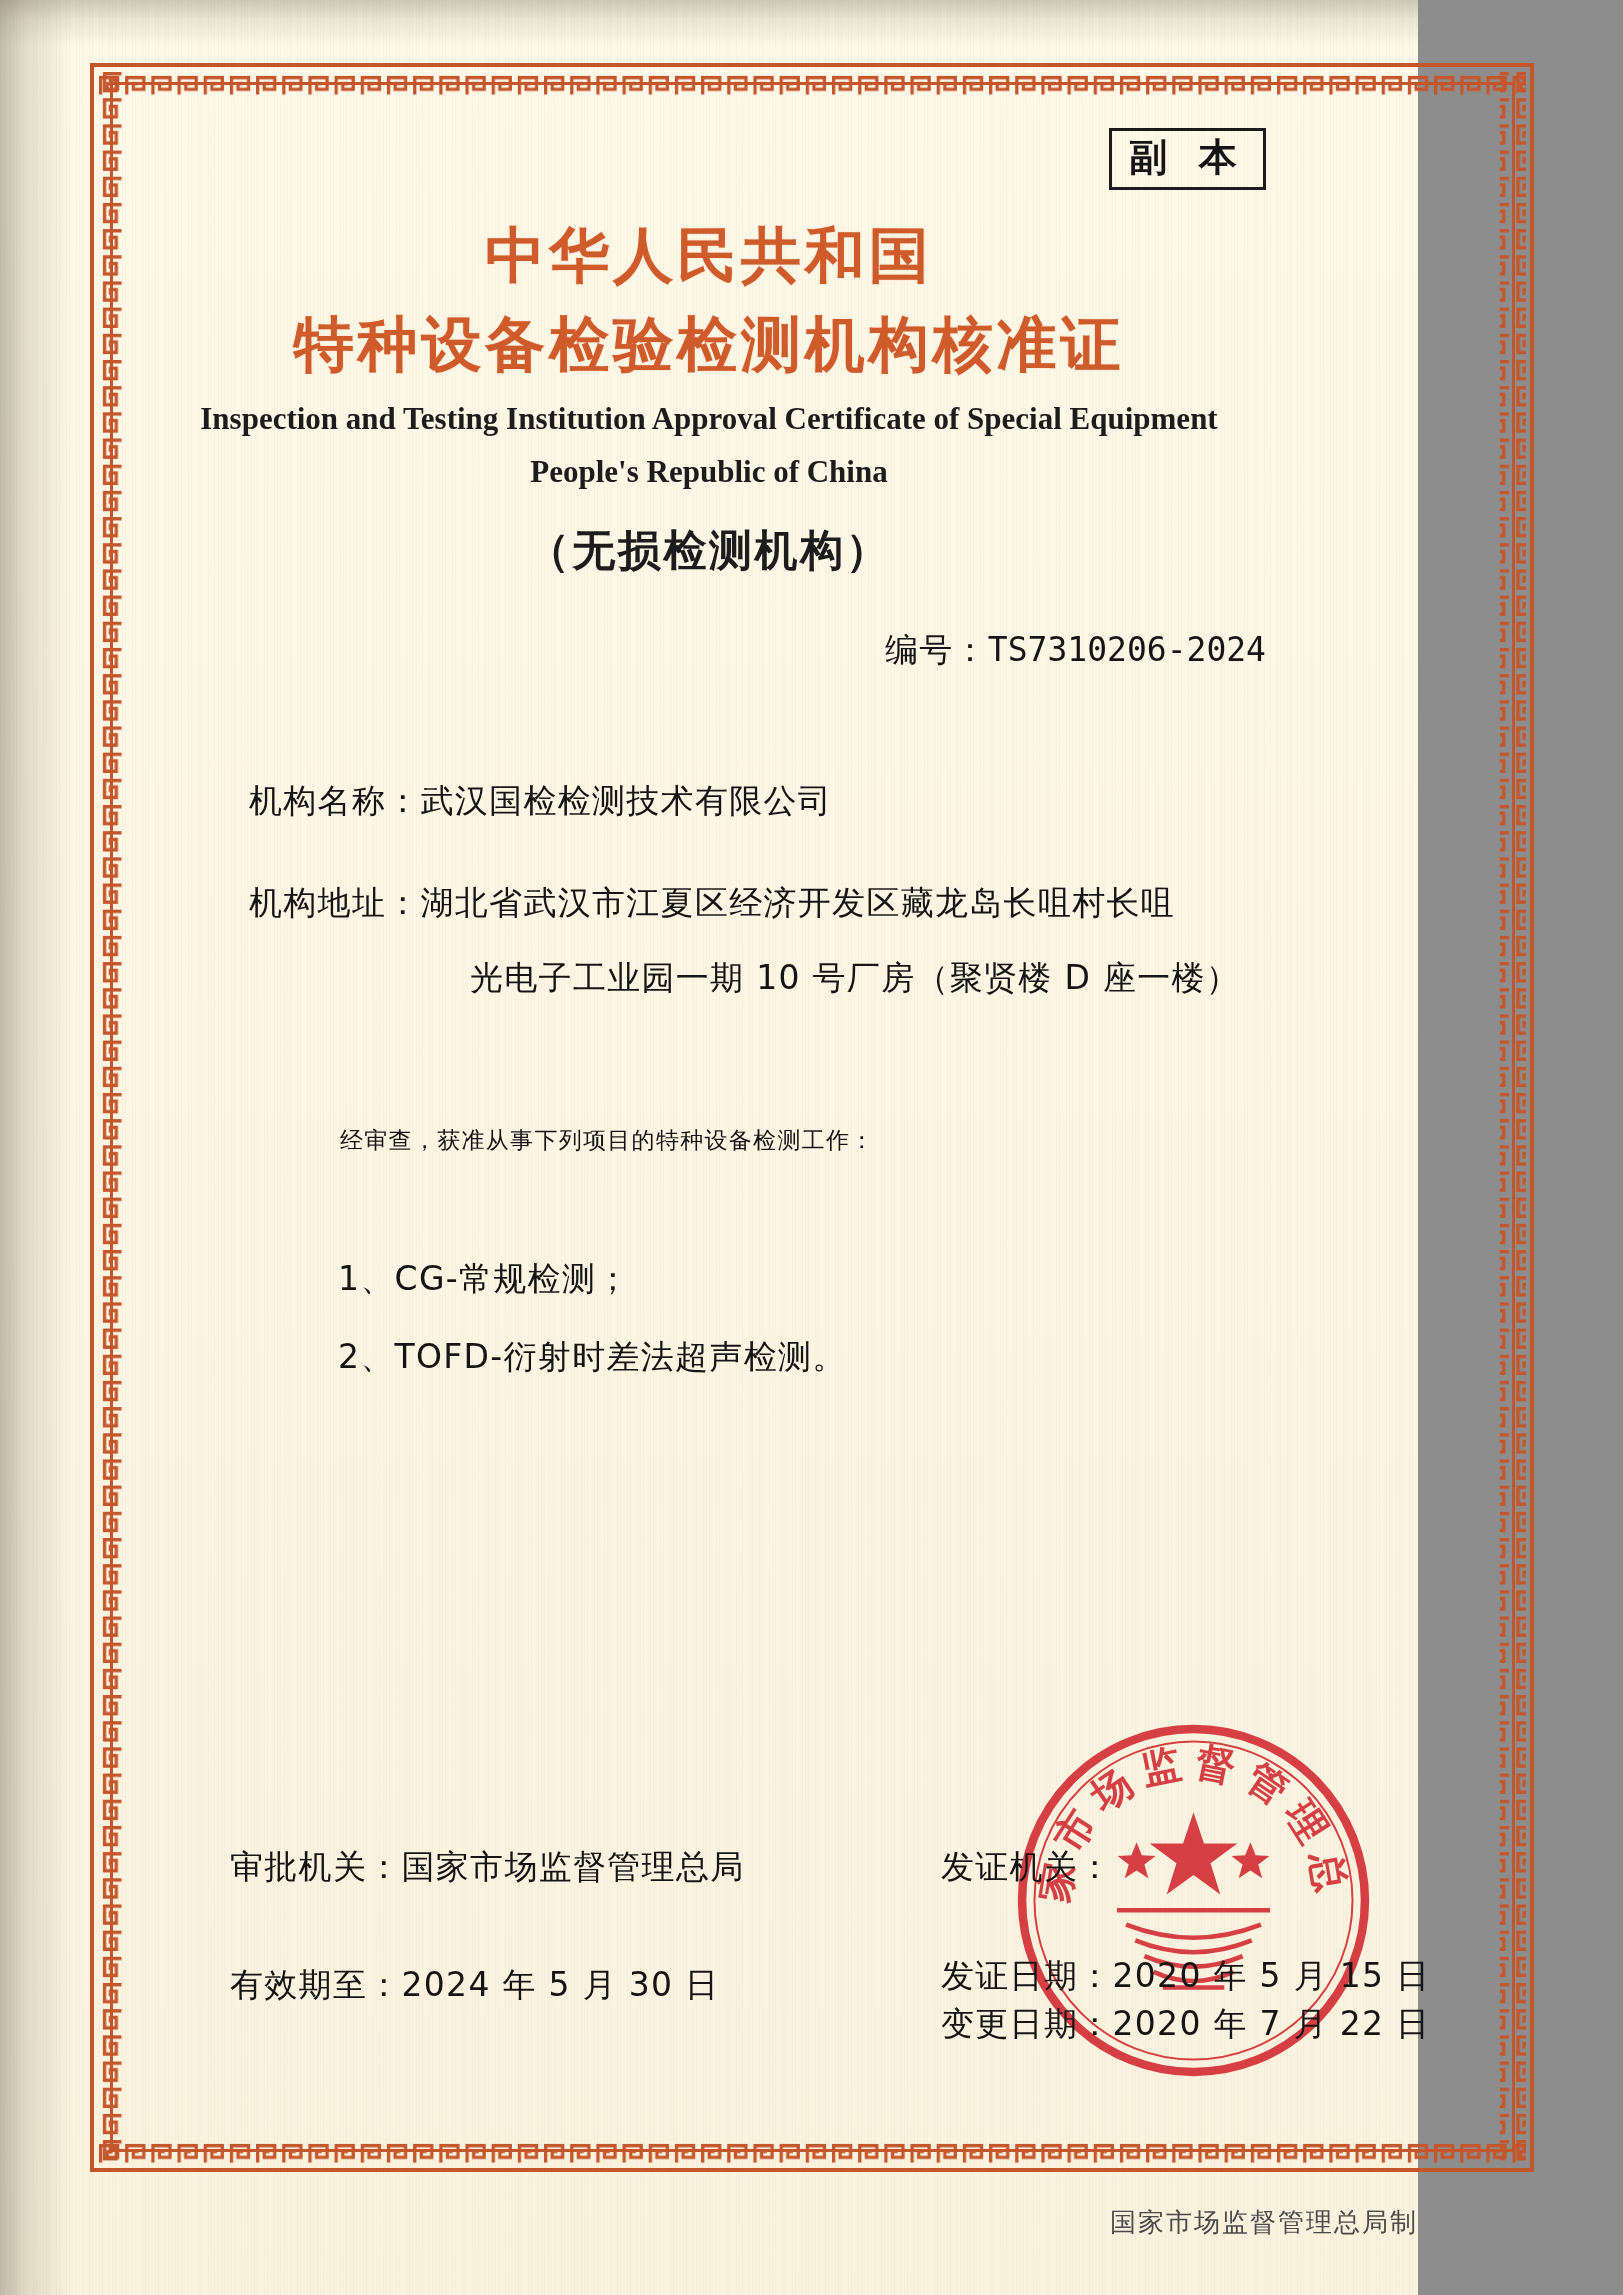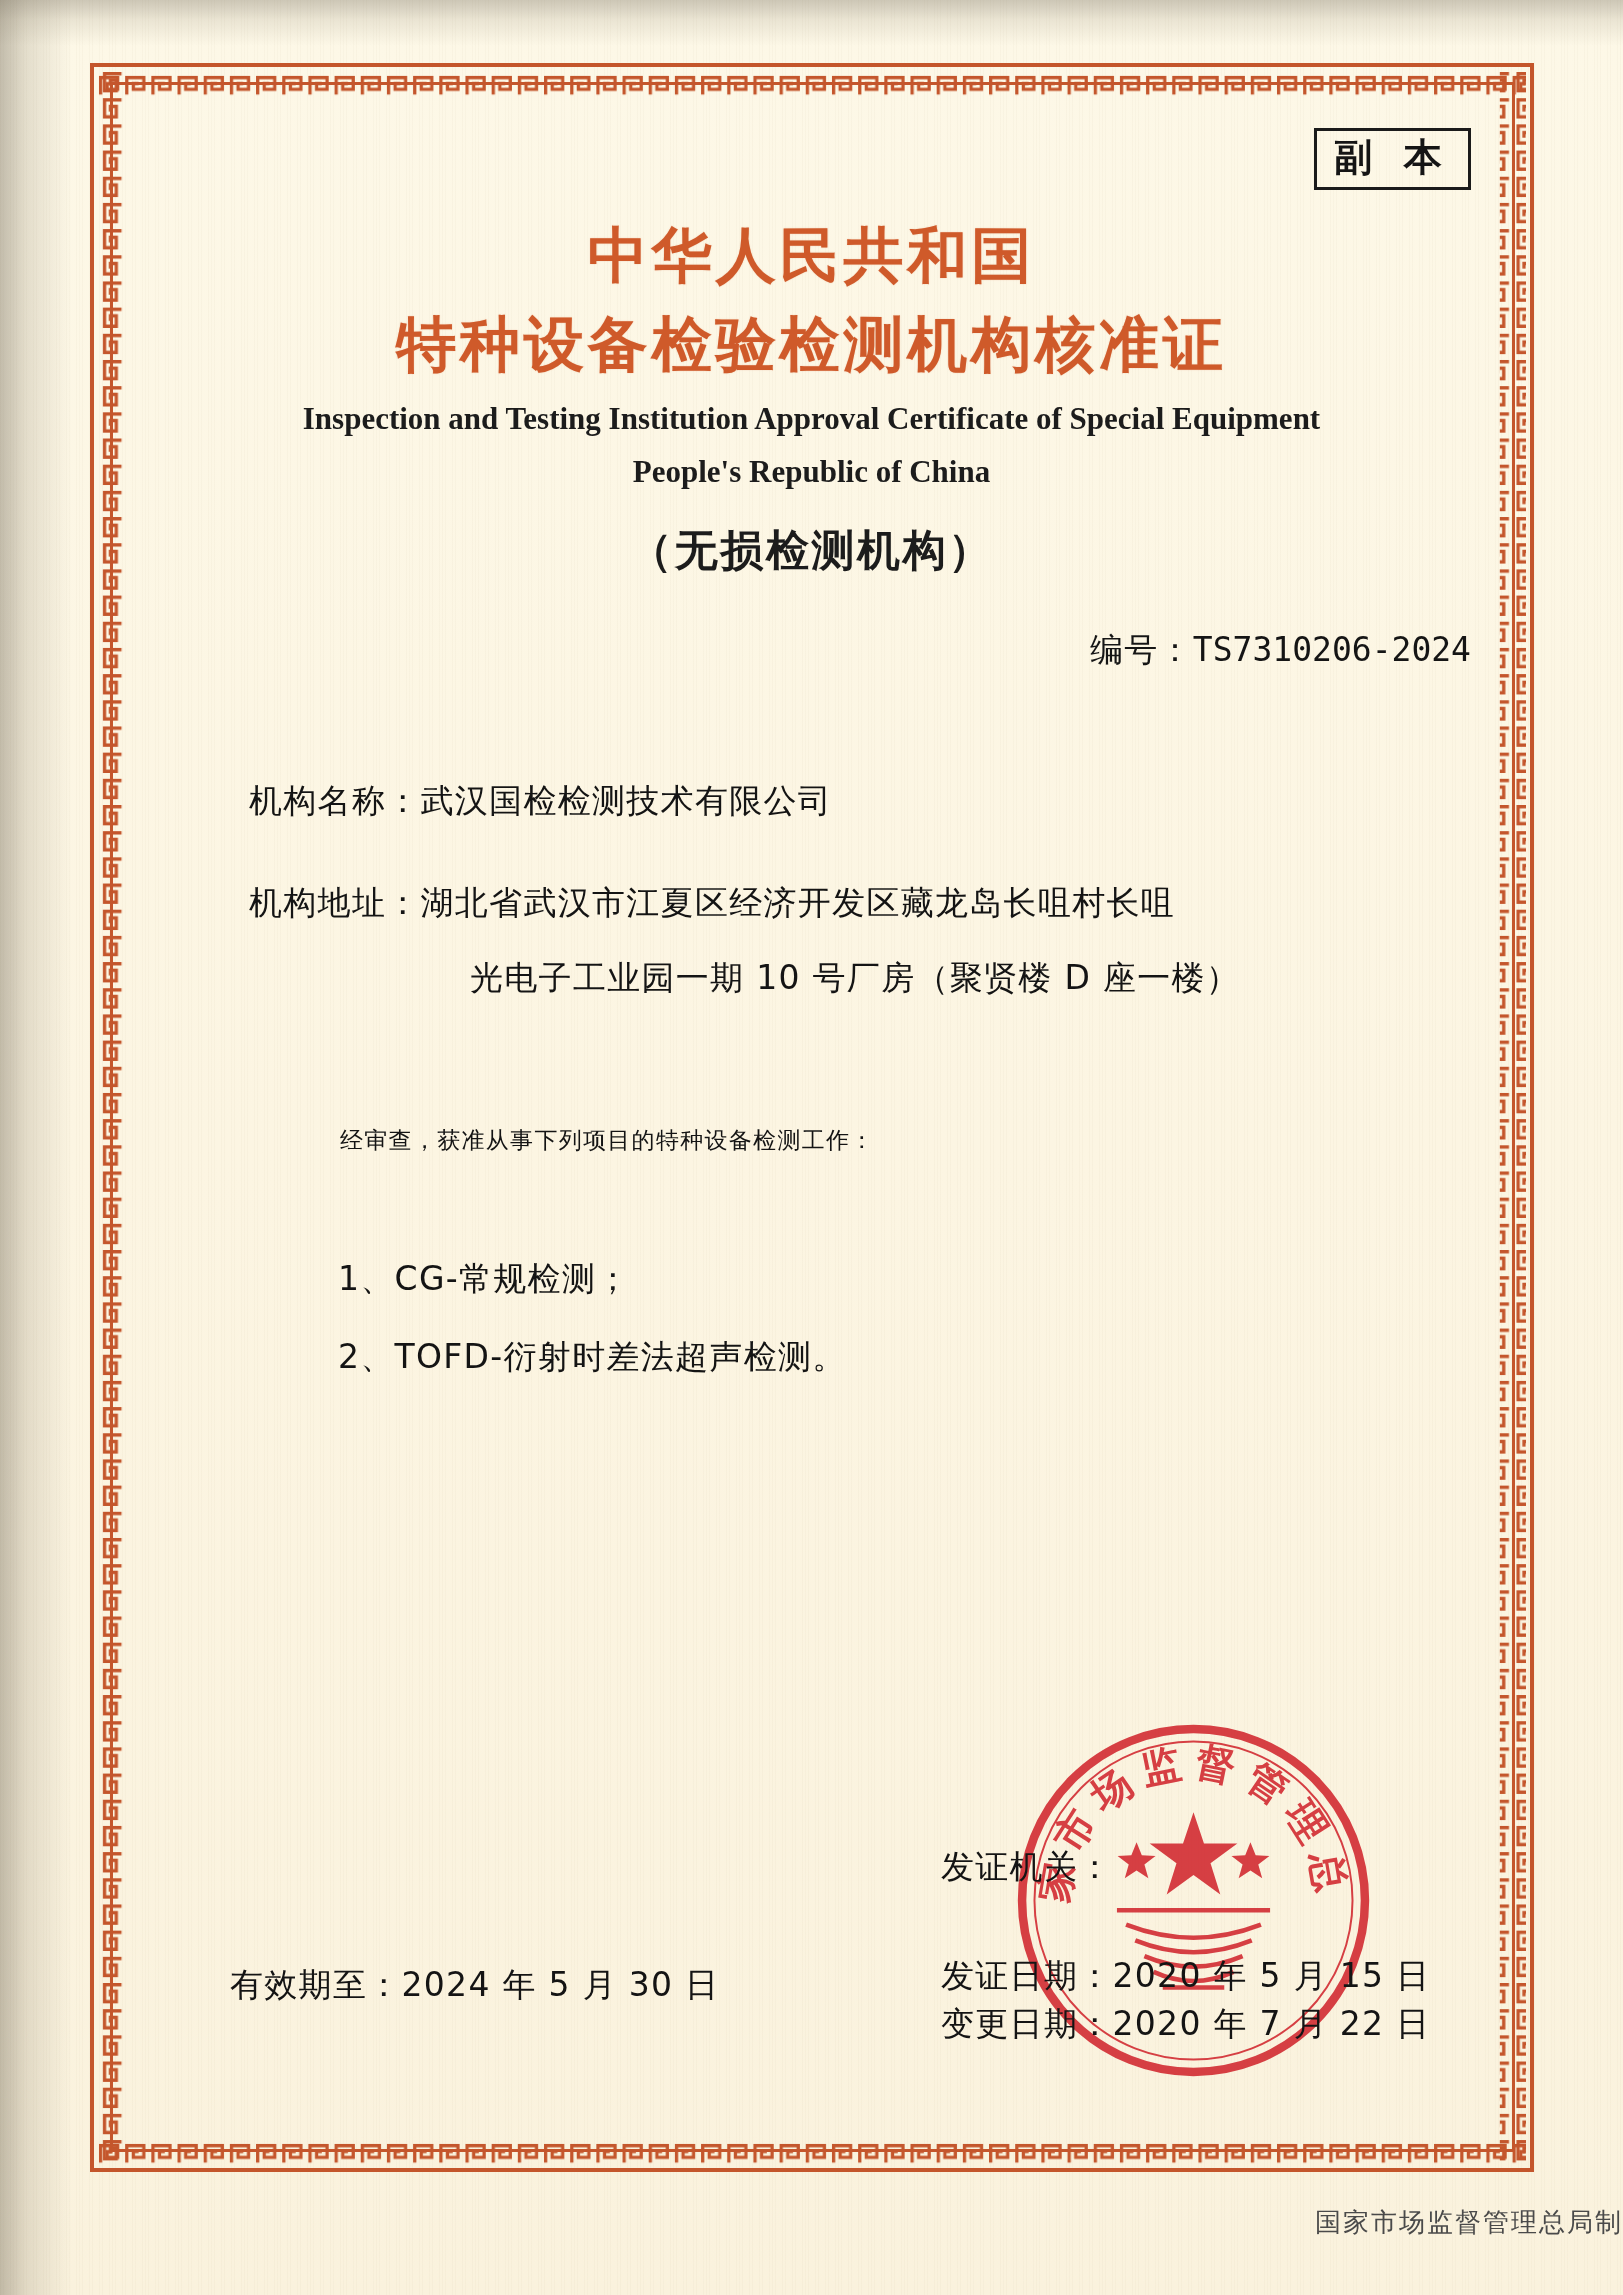--- a/index.html
+++ b/index.html
@@ -10,21 +10,21 @@
   body {
     width: 1623px;
     height: 2295px;
     font-family: "DejaVu Sans", "Liberation Sans", sans-serif;
     overflow: hidden;
   }
 
   
   .page {
     position: relative;
-    width: 1623px;
+    width: 1418px;
     height: 2295px;
     background:
       linear-gradient(90deg, rgba(0,0,0,0.10) 0px, rgba(0,0,0,0.0) 26px),
       linear-gradient(180deg, rgba(0,0,0,0.08) 0px, rgba(0,0,0,0.0) 19.6px),
       linear-gradient(180deg, #fdf8e7 0%, #fcf5e2 50%, #faf2dd 100%);
     box-sizing: border-box;
   }
   
   .paper-texture {
     position: absolute;
@@ -289,20 +289,23 @@
   </div>
   <div class="field-row row-addr2">
     <span>光电子工业园一期 10 号厂房（聚贤楼 D 座一楼）</span>
   </div>
 
   <div class="statement">经审查，获准从事下列项目的特种设备检测工作：</div>
 
   <div class="scope-item scope-1">1、CG-常规检测；</div>
   <div class="scope-item scope-2">2、TOFD-衍射时差法超声检测。</div>
 
+  <div class="foot-left fl-1">
+    <span>审批机关：</span><span>国家市场监督管理总局</span>
+  </div>
   <div class="foot-left fl-2">
     <span>有效期至：</span><span>2024 年 5 月 30 日</span>
   </div>
 
   <div class="foot-right fr-1">
     <span>发证机关：</span><span></span>
   </div>
   <div class="foot-right fr-2">
     <span>发证日期：</span><span>2020 年 5 月 15 日</span>
   </div>

